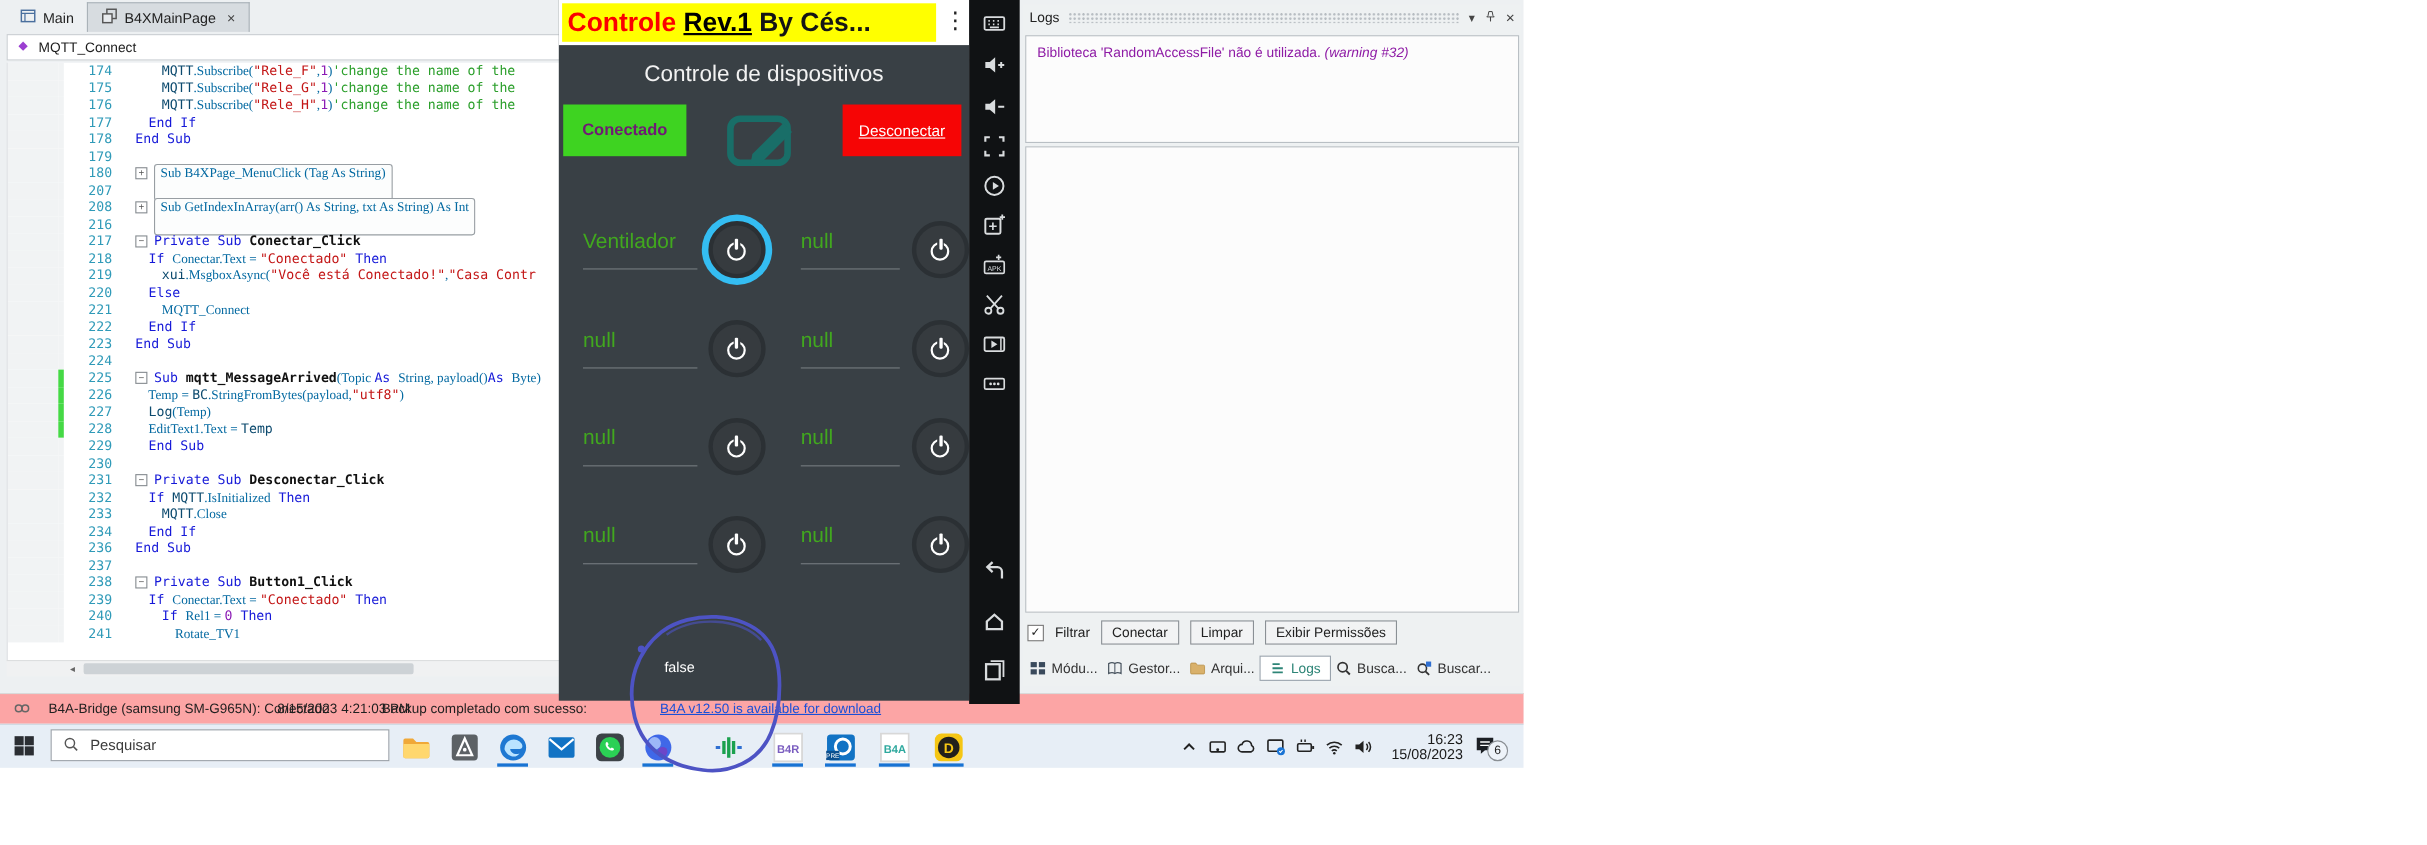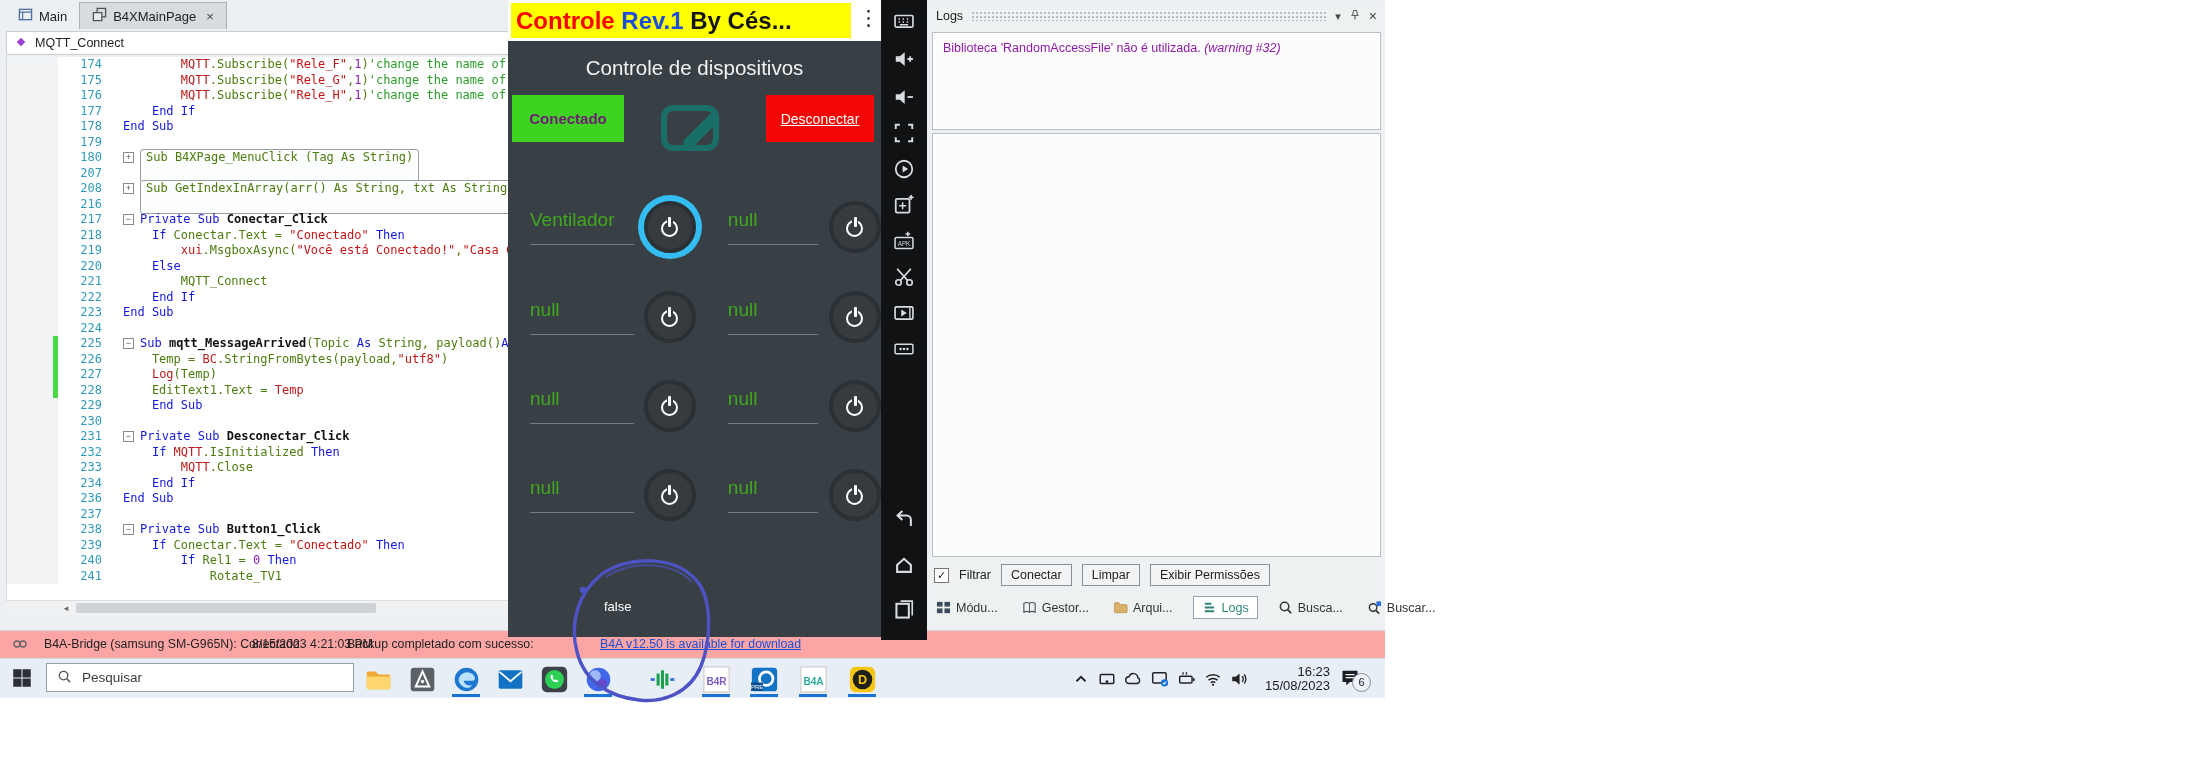--- a/index.html
+++ b/index.html
@@ -15,22 +15,22 @@
   .navbar{position:absolute;left:6px;top:31px;width:884px;height:24px;background:#fff;border:1px solid #c9ced2;box-sizing:border-box;display:flex;align-items:center;gap:8px;padding-left:8px;font-size:12.5px;color:#1d1d1d;}
   .code{position:absolute;left:6px;top:57px;width:884px;height:543px;background:#fff;overflow:hidden;border-left:1px solid #d7dbde;}
   .cl{display:flex;height:15.5px;line-height:15.5px;white-space:pre;font-size:12px;}
   .cmargin{width:46px;background:#f1f3f4;flex:none;}
   .cbar{width:5px;flex:none;background:#f1f3f4;}
   .cbar.on{background:#45d945;}
   .cln{width:44px;flex:none;text-align:right;padding-right:9px;color:#2f9ab8;font-family:"DejaVu Sans Mono",monospace;}
   .ct{font-family:"DejaVu Sans Mono",monospace;color:#1c1c1c;padding-left:12px;}
   .fold{display:inline-block;width:9px;height:9px;line-height:8px;text-align:center;border:1px solid #858b90;background:#fff;color:#555;font-size:9px;margin-right:6px;vertical-align:1px;font-family:"Liberation Sans",sans-serif;}
   .cbox{border:1px solid #989ea3;border-radius:3px;padding:0 5px 18px 5px;color:#4e565c;background:#fcfdfd;}
-  .s-kw{color:#1518d8;} .s-obj{color:#b91c1c;} .s-str{color:#c31616;} .s-cm{color:#2b9f2b;}
-  .s-num{color:#8b1bb5;} .s-pln{color:#4d7c0f;} .s-mth{color:#111;font-weight:bold;}
+  .s-kw{color:#1518d8;} .s-obj{color:#0c4a6e;} .s-str{color:#c31616;} .s-cm{color:#2b9f2b;}
+  .s-num{color:#8b1bb5;} .s-pln{color:#0369a1;font-family:Liberation Serif, serif;} .s-mth{color:#111;font-weight:bold;}
   .hscroll{position:absolute;left:6px;top:600px;width:884px;height:14px;background:#f0f1f2;border-top:1px solid #dcdedf;}
   .hscroll .arr{position:absolute;left:52px;top:0;width:16px;height:14px;color:#666;font-size:9px;line-height:14px;text-align:center;}
   .hscroll .thumb{position:absolute;left:70px;top:2px;width:300px;height:10px;background:#cdd2d6;border-radius:2px;}
 
   
   .statusbar{position:absolute;left:0;top:630px;width:1385px;height:27px;background:#fca5a5;border-top:1px solid #d9d9d9;font-size:12.3px;color:#1f1f1f;}
   .statusbar .sitem{position:absolute;top:6px;white-space:nowrap;}
   .statuslink{color:#1b4fd6;text-decoration:underline;}
 
   
@@ -66,21 +66,21 @@
   .logs-grip{flex:1;height:10px;background-image:radial-gradient(#b6bcc1 1px,transparent 1.2px);background-size:4px 4px;}
   .logs-hicon{color:#444;font-size:11px;}
   .logs-box{position:absolute;left:2px;background:#fcfcfc;border:1px solid #b9bfc4;box-sizing:border-box;}
   .warnbox{top:28px;width:449px;height:98px;}
   .warntext{padding:8px 10px;color:#8e1ba5;font-size:12.5px;}
   .warntext em{font-style:italic;}
   .mainbox{top:129px;width:449px;height:424px;}
   .logs-btnrow{position:absolute;left:4px;top:560px;display:flex;align-items:center;gap:10px;}
   .chk{width:13px;height:13px;border:1px solid #777;background:#fff;font-size:11px;line-height:12px;text-align:center;color:#222;}
   .lbtn{border:1px solid #8a9095;background:#f2f3f4;padding:3px 9px;font-size:12.5px;color:#222;}
-  .ptabs{position:absolute;left:2px;top:592px;display:flex;align-items:center;gap:16px;font-size:12.5px;color:#333;}
+  .ptabs{position:absolute;left:2px;top:592px;display:flex;align-items:center;font-size:12.5px;color:#333;}
   .ptab{display:flex;align-items:center;gap:5px;white-space:nowrap;padding:3px 4px;}
   .ptab.active{border:1px solid #98a2ac;background:#fff;color:#2e8577;padding:3px 8px;}
   .ptab svg{width:15px;height:15px;display:block;}
 
   
   .taskbar{position:absolute;left:0;top:658px;width:1385px;height:39px;background:#e7eef6;border-top:1px solid #cfd8e2;z-index:5;}
   .startbtn{position:absolute;left:12px;top:9px;width:20px;height:20px;}
   .searchbox{position:absolute;left:46px;top:4px;width:308px;height:29px;background:#fff;border:1px solid #9aa0a8;box-sizing:border-box;display:flex;align-items:center;gap:10px;padding-left:10px;font-size:13.5px;color:#3c3c3c;}
   .app{position:absolute;top:4px;width:32px;height:32px;display:flex;align-items:center;justify-content:center;}
   .app svg{width:27px;height:27px;display:block;}
@@ -252,21 +252,21 @@
               <rect x="10" y="1.5" width="5" height="5" fill="#2f6fd1"></rect>
             </svg>
           </span>
           <span>Buscar...</span>
         </div>
       </div>
   </div>
 
   <div class="phone">
     <div class="ptitle">
-      <div class="ylabel"><span style="color: rgb(251, 0, 0);">Controle </span><span style="color: #1d4ed8;">Rev.1</span><span style="color: rgb(21, 21, 21);"> By Cés...</span></div>
+      <div class="ylabel"><span style="color: rgb(251, 0, 0);">Controle </span><span style="color: #000000; text-decoration: underline;">Rev.1</span><span style="color: rgb(21, 21, 21);"> By Cés...</span></div>
       <div class="pmenu">⋮</div>
     </div>
     <div class="pheading">Controle de dispositivos</div>
     <div class="pbtn green">Conectado</div>
     <span class="pedit"><svg width="74" height="62" viewBox="0 0 74 62">
           <rect x="6" y="14" width="52" height="40" rx="9" fill="none" stroke="#196e68" stroke-width="6"></rect>
           <path d="M26 46 L54 18 L62 26 L34 54 L24 56 Z" fill="#196e68"></path>
         </svg></span>
     <div class="pbtn red">Desconectar</div>
     <div>

